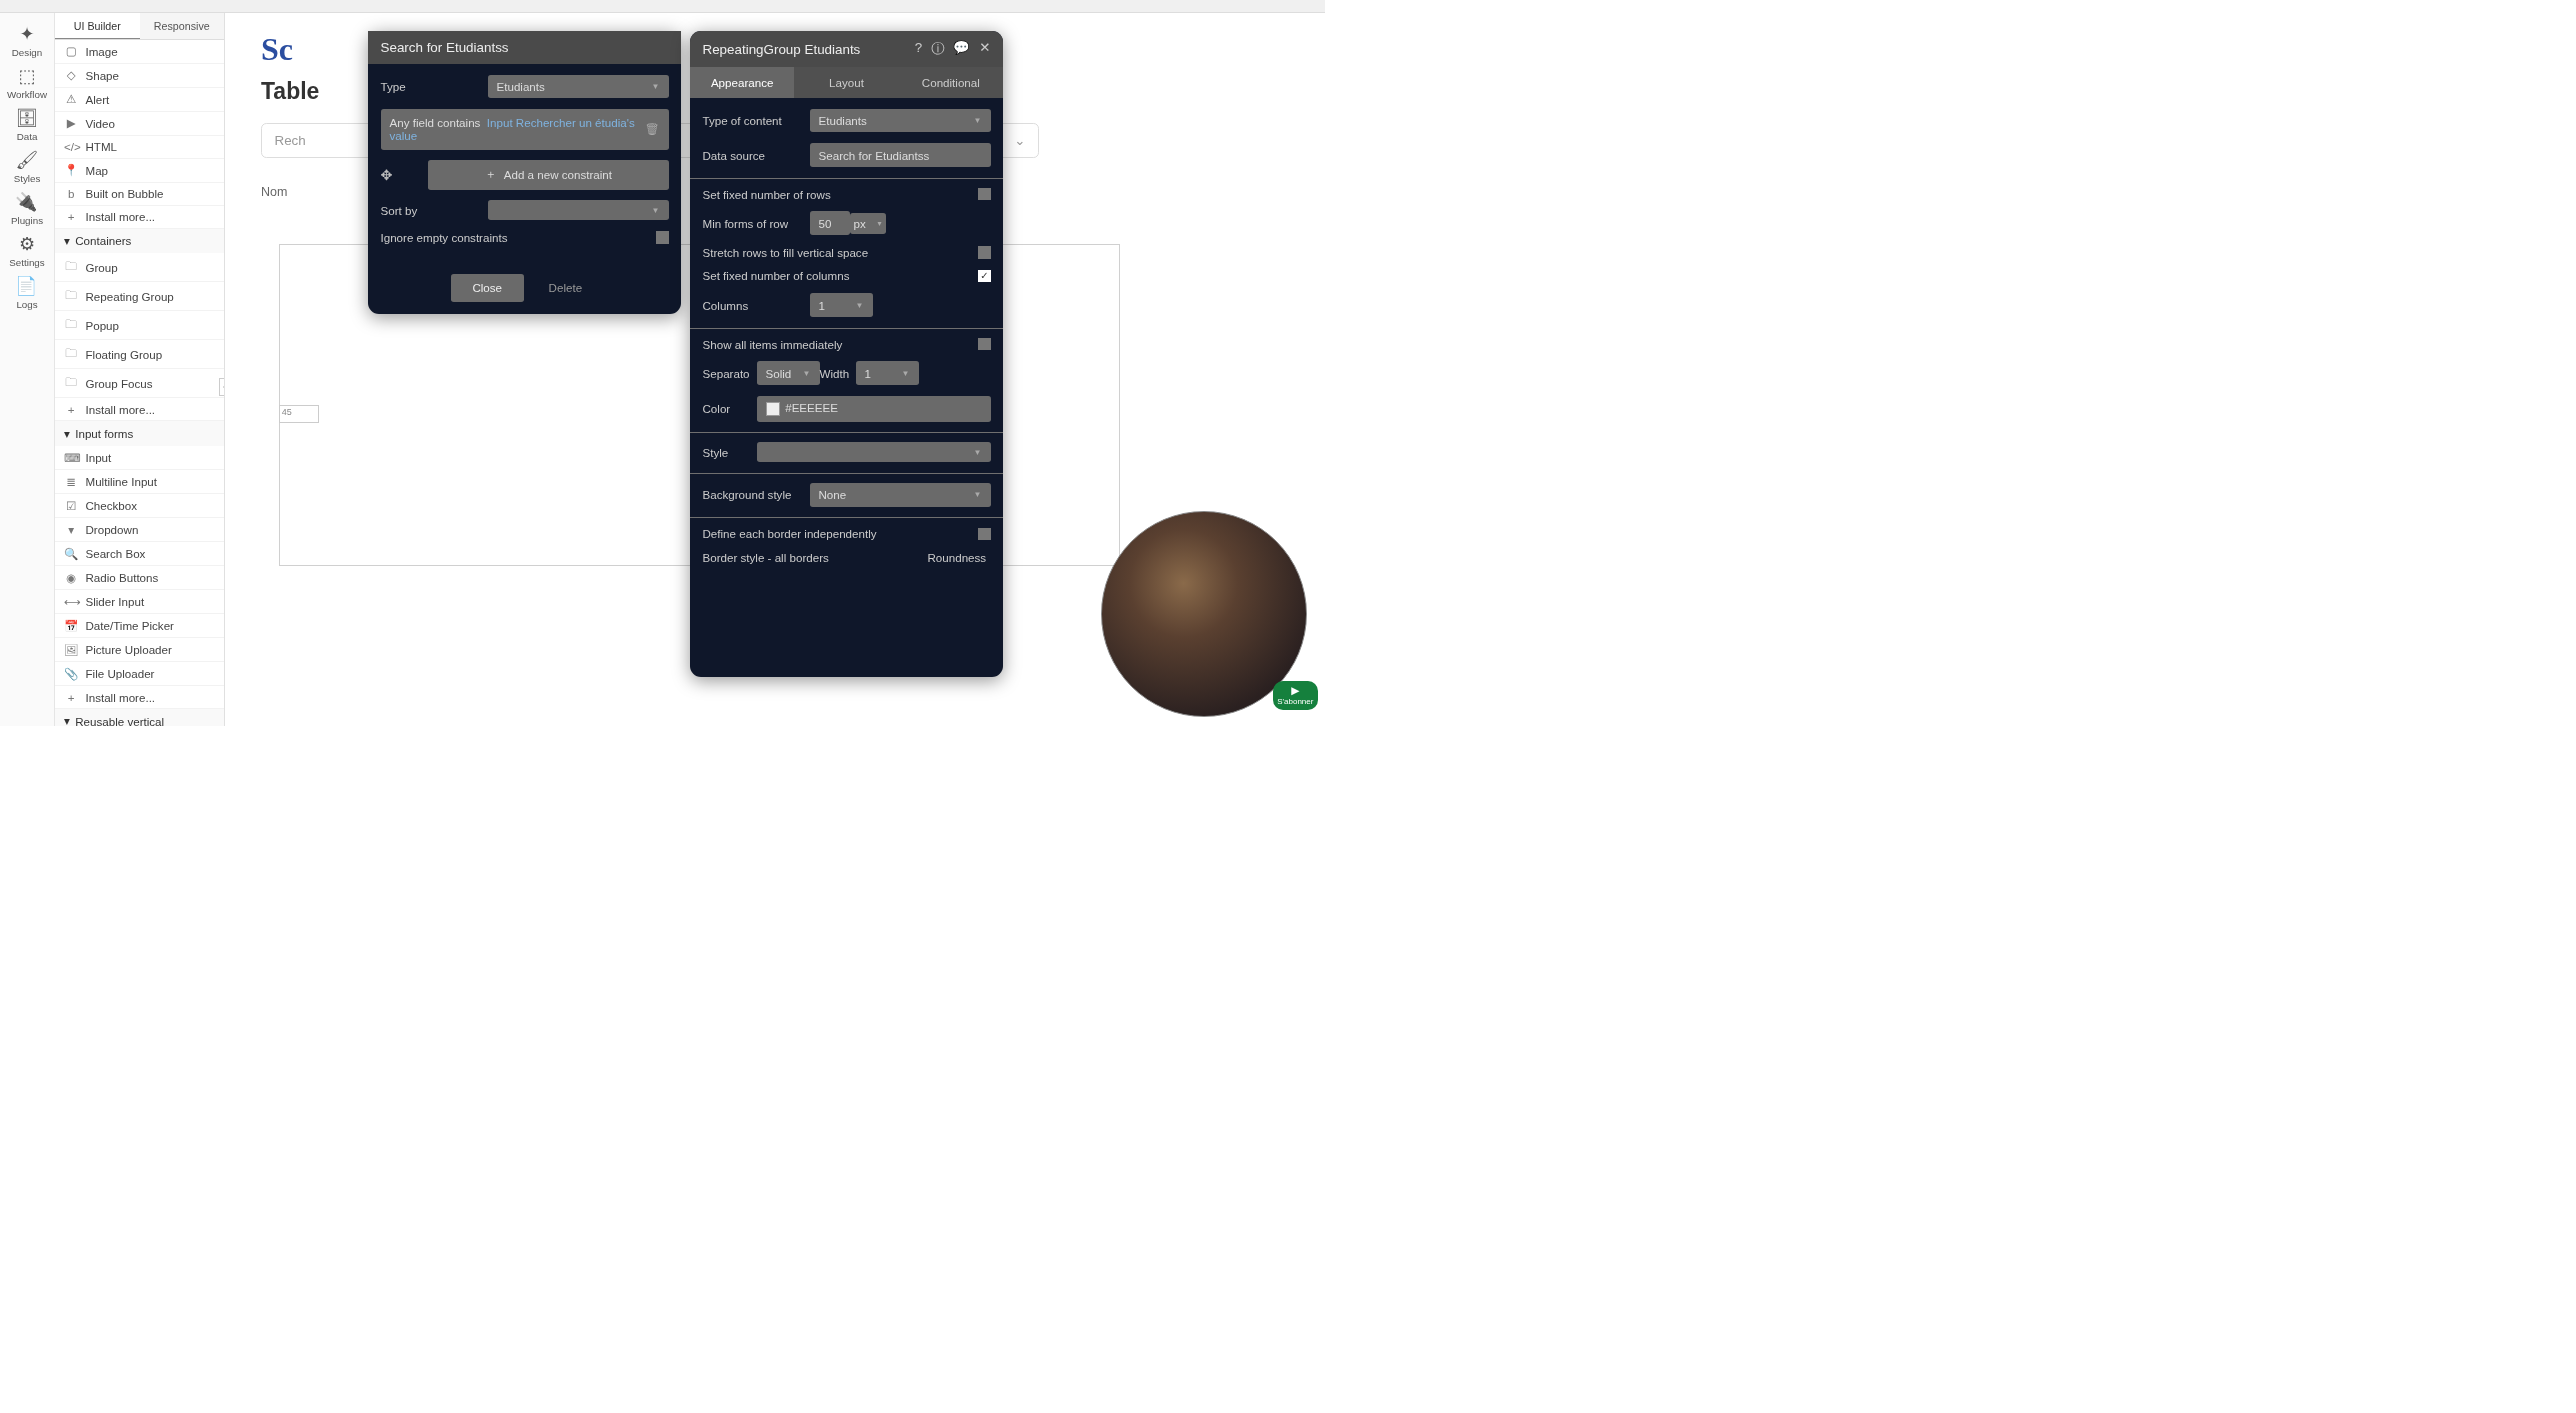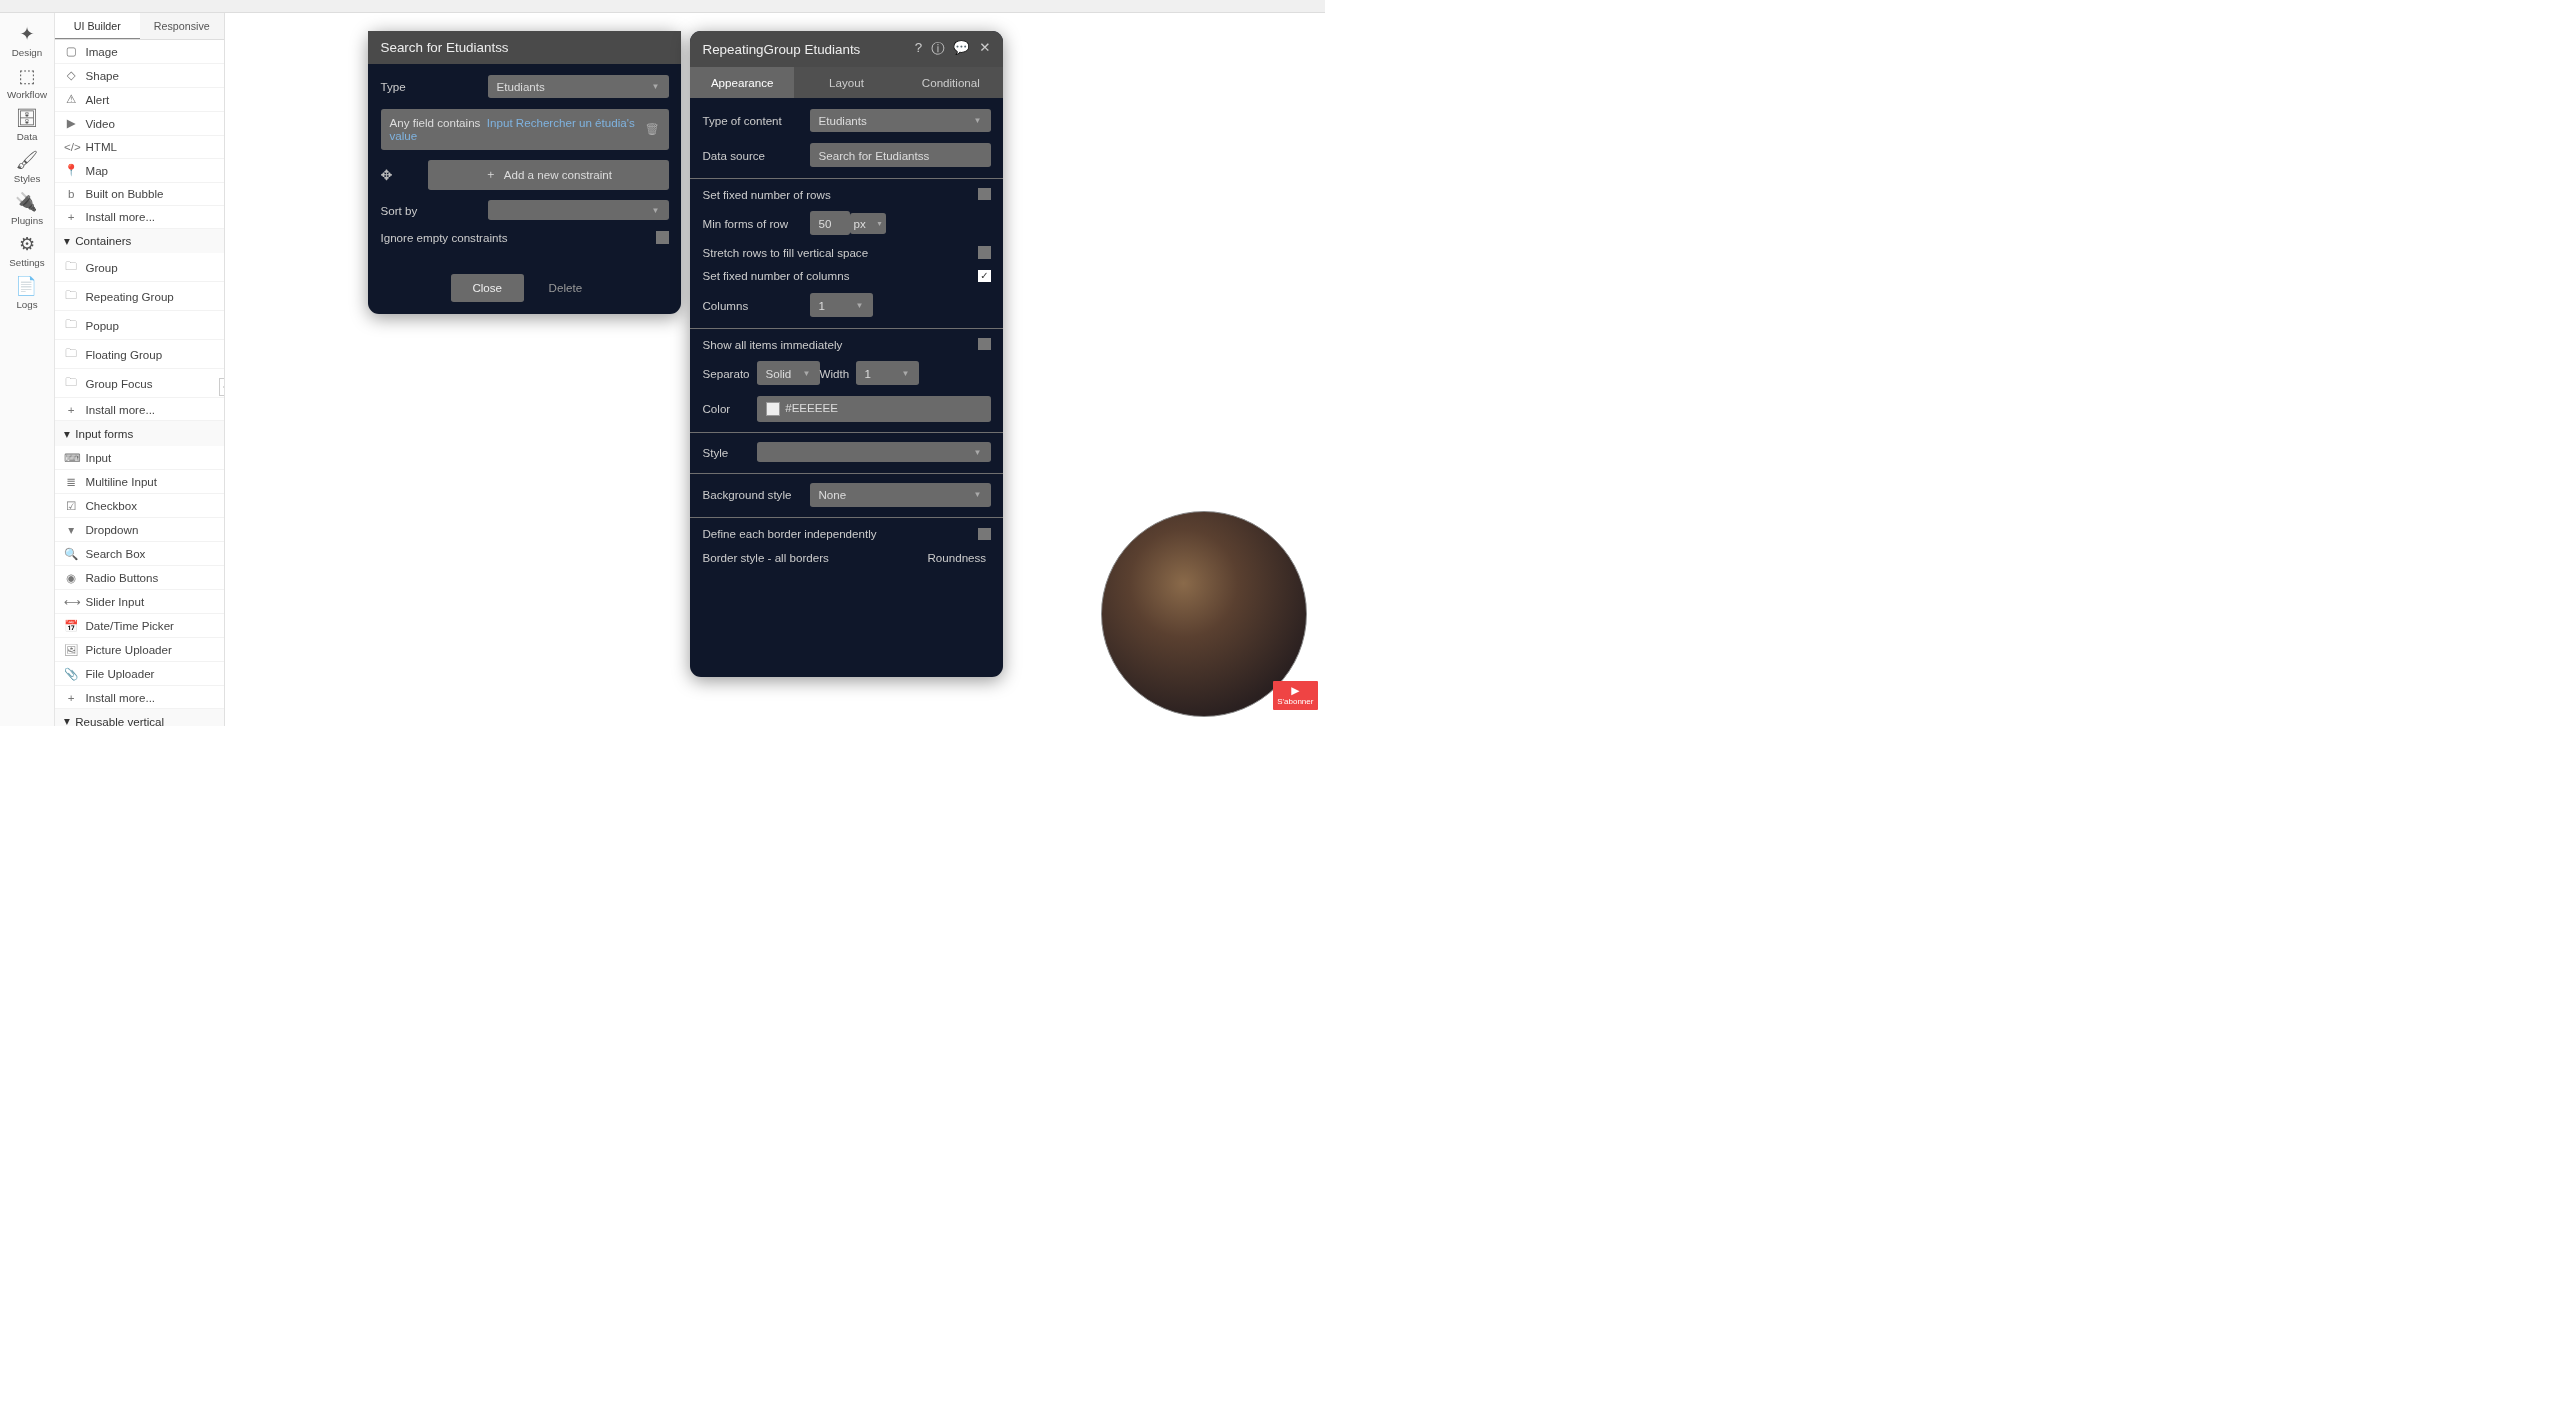--- a/index.html
+++ b/index.html
@@ -62,21 +62,21 @@
 .ptab { flex: 1; text-align: center; padding: 9px 0; font-size: 11.6px; color: #ccc; cursor: pointer; }
 .ptab.active { background: #666; color: #fff; }
 .checkbox-sq { width: 12.5px; height: 12.5px; background: #777; display: inline-block; }
 .checkbox-sq.checked::after { content: "✓"; color: #333; font-size: 9.8px; display:block; text-align:center; line-height:12.5px; background:#fff; }
 .color-swatch { width: 14.3px; height: 14.3px; background: #eeeeee; border: 0.9px solid #999; display: inline-block; margin-right: 5.4px; vertical-align: middle; }
 .prow-short .pselect, .prow-short .pinput { flex: 0 0 63px; }
 .link-text { color: #8fb8de; }
 
 
 .webcam { position: absolute; right: 18px; bottom: 9px; width: 206px; height: 206px; border-radius: 50%; background: radial-gradient(circle at 40% 35%, #8a6a4a 0%, #5a4030 30%, #2a2020 75%); border: 1.8px solid #888; }
-.yt-badge { position: absolute; right: 7.2px; bottom: 16px; width: 45px; height: 29px; background: #ef4444; border-radius: 1px; color:#fff; font-size:8px; text-align:center; padding-top:2.7px; }
+.yt-badge { position: absolute; right: 7.2px; bottom: 16px; width: 45px; height: 29px; background: #15803d; border-radius: 10px; color:#fff; font-size:8px; text-align:center; padding-top:2.7px; }
 .yt-badge::before{content:"▶"; display:block; font-size:10.7px;}
 
 .trash-icon{color:#aaa; cursor:pointer;}
 hr.psep { border:none; border-top:0.9px solid #6f6f6f; margin: 9px -12.5px; }
 </style>
 </head>
 <body>
 
 <div class="top-bar"></div>
 
@@ -211,20 +211,32 @@
           <span>Install more...</span>
         </div>
       </div>
     <div class="el-section">
         <span>▾</span>
         <span>Reusable vertical</span>
       </div>
     <div class="panel-collapse">◂</div>
   </div>
 
+  <div class="canvas">
+    <h1>Sc</h1>
+    <h2>Table</h2>
+    <div class="search-input-box">
+      <span>Rech</span>
+      <span style="color:#999;">on...</span>
+      <span style="color:#999; margin-left:7.2px;">⌄</span>
+    </div>
+    <div class="table-header">Nom</div>
+    <div class="rg-outline"></div>
+    <div class="rg-row">45</div>
+  </div>
 </div>
 
 <div class="panel panel-search">
   <div class="panel-header">
     <span>Search for Etudiantss</span>
   </div>
   <div class="panel-body">
     <div class="prow">
       <label>Type</label>
       <div class="pselect">

